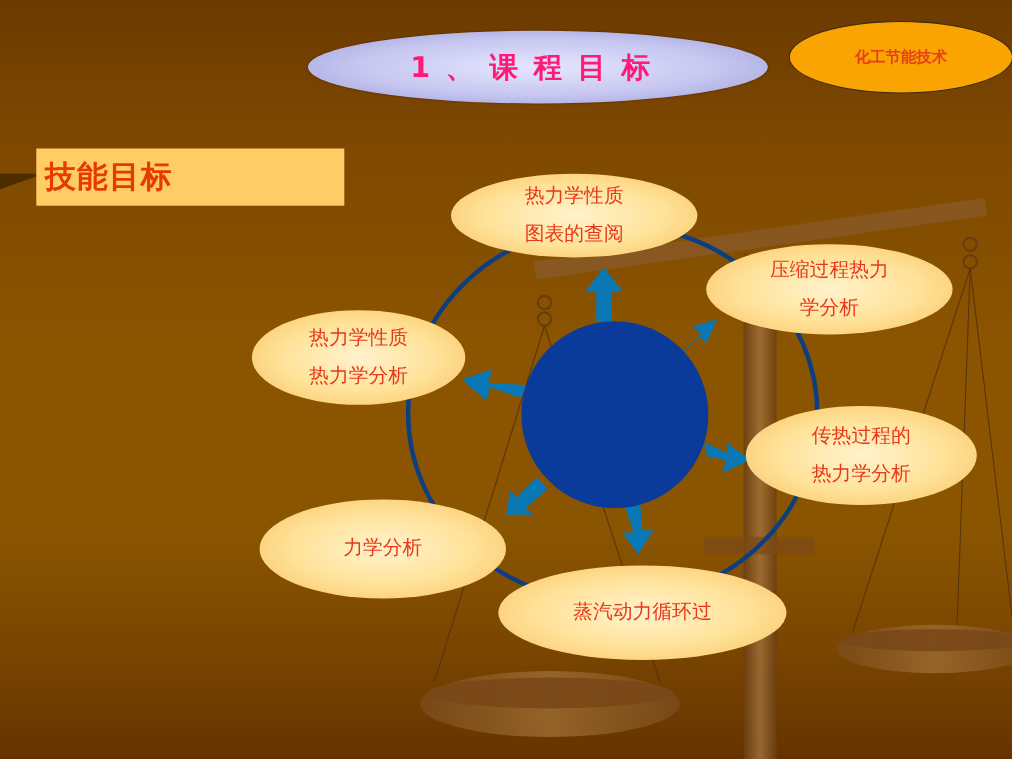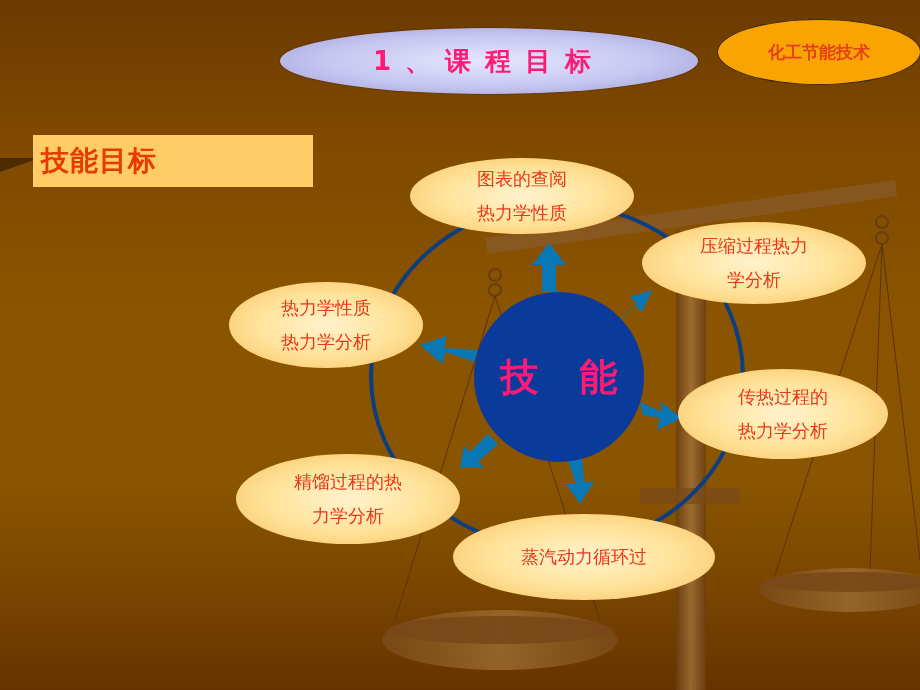--- a/index.html
+++ b/index.html
@@ -19,21 +19,21 @@
   }
   .title-text {
     color: #ff1a75; font-size: 26px; font-weight: bold; letter-spacing: 14px;
     font-family: "DejaVu Sans", sans-serif;
   }
   .course-pill {
     left: 717px; top: 19px; width: 202px; height: 64px; border-radius: 50%;
     background: #f9a400; border: 1px solid #3b2a10;
     display: flex; align-items: center; justify-content: center;
   }
-  .course-text { color: #e6401a; font-size: 17px; font-weight: bold; }
+  .course-text { color: #e6401a; font-size: 14px; font-weight: bold; }
 
   .skill-shadow {
     left: 0; top: 158px; width: 0; height: 0;
     border-top: 14px solid #4f2c00; border-right: 40px solid transparent;
   }
   .skill-box {
     left: 33px; top: 135px; width: 280px; height: 52px;
     background: #ffcc66;
     display: flex; align-items: center; padding-left: 8px; box-sizing: border-box;
   }
@@ -120,43 +120,41 @@
 <div class="abs course-pill">
   <span class="course-text">化工节能技术</span>
 </div>
 
 <div class="abs skill-shadow"></div>
 <div class="abs skill-box">
   <span class="skill-text">技能目标</span>
 </div>
 
 <div class="abs center">
-  <span>技 能</span>
 </div>
 
 <div class="abs node" style="left:410px;top:158px;width:224px;height:76px;">
+  <span>热力学性质</span>
   <span>图表的查阅</span>
-  <span>热力学性质</span>
 </div>
 
 <div class="abs node" style="left:642px;top:222px;width:224px;height:82px;text-align:center;">
   <span>压缩过程热力</span>
   <span>学分析</span>
 </div>
 
 <div class="abs node" style="left:678px;top:369px;width:210px;height:90px;">
   <span>传热过程的</span>
   <span>热力学分析</span>
 </div>
 
 <div class="abs node" style="left:453px;top:514px;width:262px;height:86px;text-align:center;">
   <span>蒸汽动力循环过</span>
 </div>
 
 <div class="abs node" style="left:236px;top:454px;width:224px;height:90px;">
-  <span>精馏过程的热</span>
   <span>力学分析</span>
 </div>
 
 <div class="abs node" style="left:229px;top:282px;width:194px;height:86px;">
   <span>热力学性质</span>
   <span>热力学分析</span>
 </div>
 
 </body></html>

